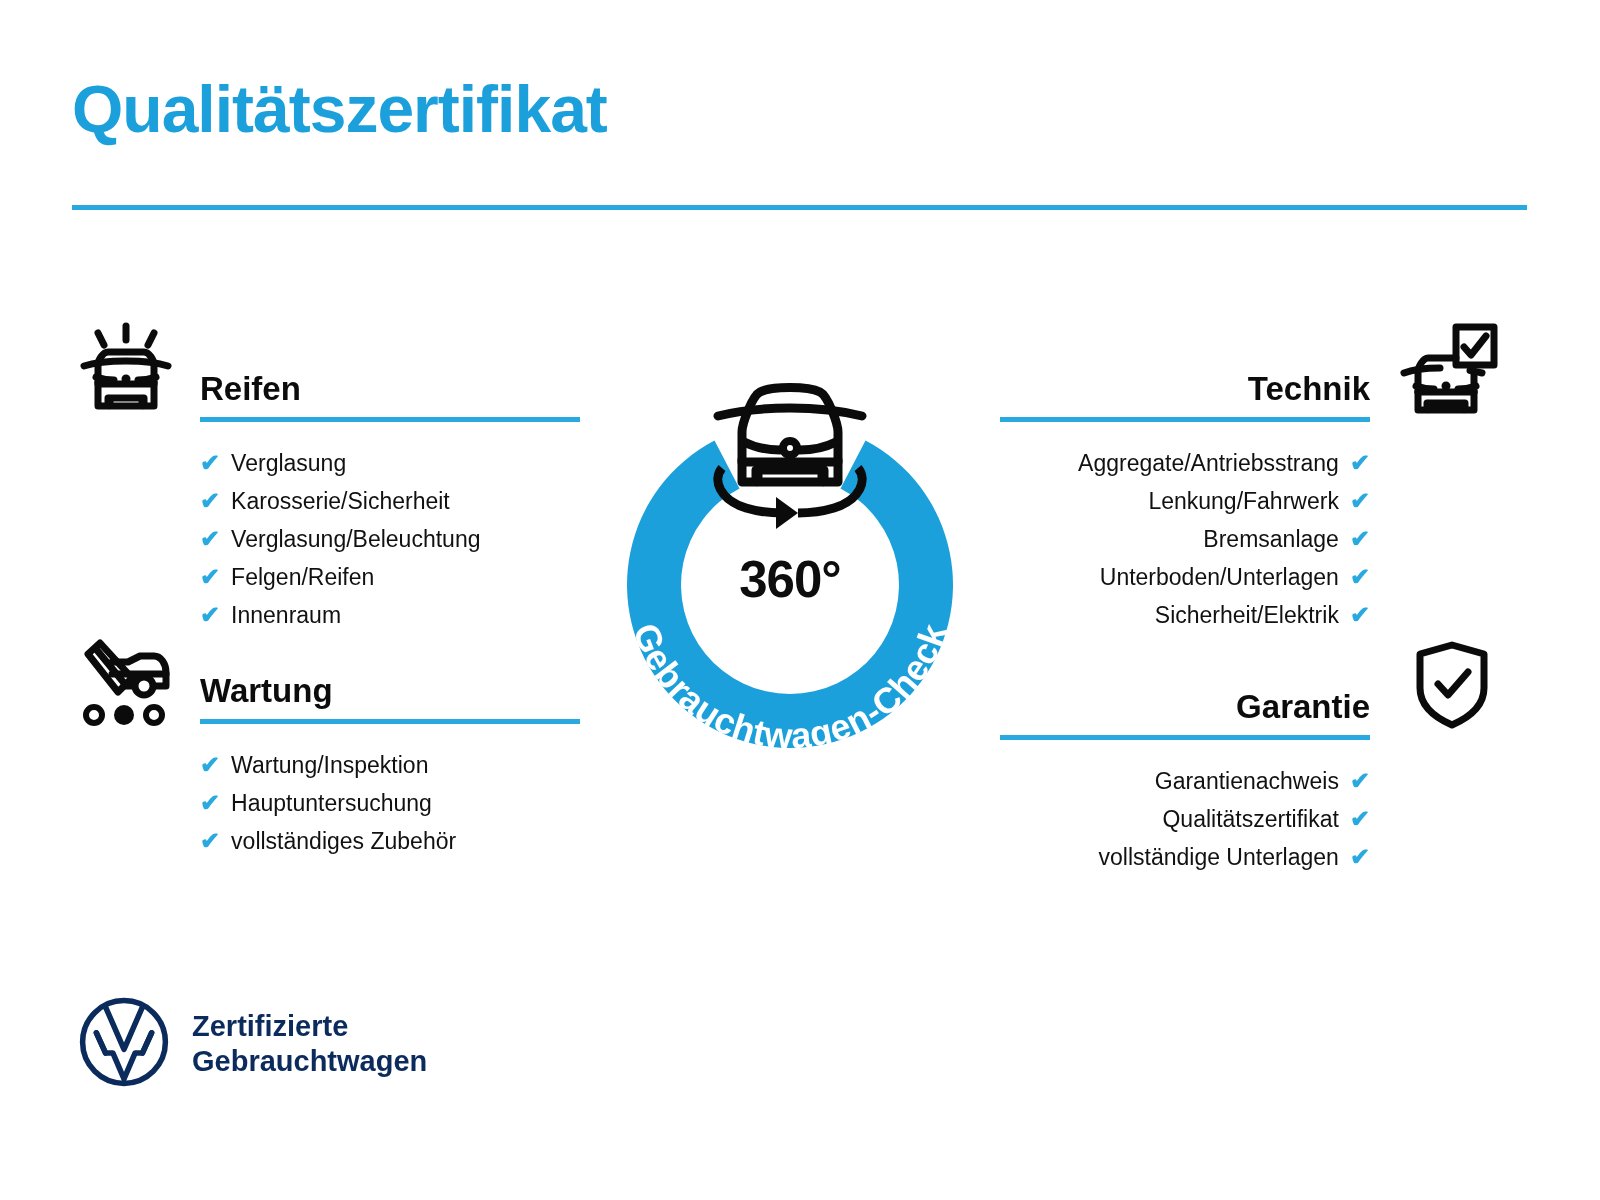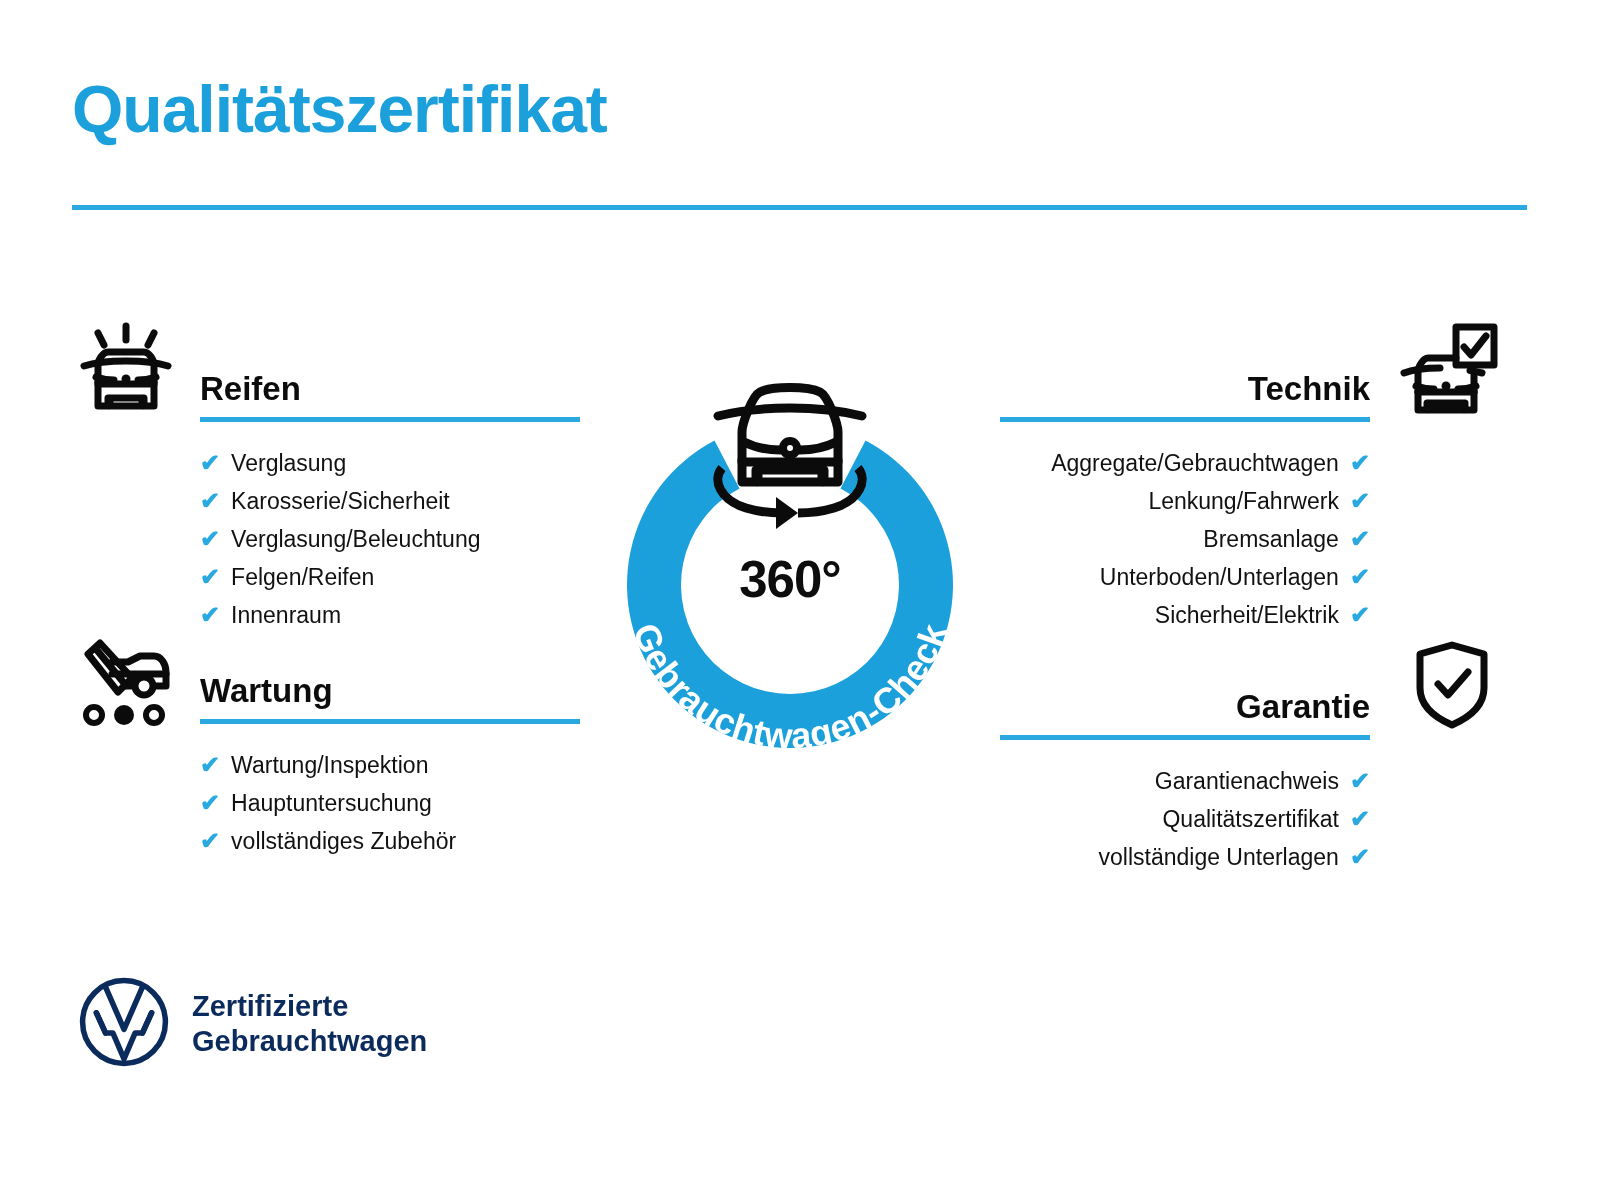--- a/index.html
+++ b/index.html
@@ -107,21 +107,21 @@
     text-align:center;
     font-size:51px;
     font-weight:bold;
     color:#0d0d0d;
     letter-spacing:-1px;
   }
 
   
   #footer-logo{
     position:absolute;
-    left:78px; top:976px;
+    left:78px; top:996px;
     display:flex;
     align-items:center;
     gap:22px;
   }
   #footer-wordmark{
     font-size:29px;
     font-weight:bold;
     color:#0B2B5C;
     line-height:1.22;
     white-space:pre-line;
@@ -247,21 +247,21 @@
   </ul>
 </div>
 
 <div class="section align-right" id="sec-technik">
   <div class="sec-head">
     <div class="sec-title">Technik</div>
     <div class="sec-rule"></div>
   </div>
   <ul class="sec-list">
     <li>
-        <span>Aggregate/Gebrauchtwagen</span>
+        <span>Aggregate/Antriebsstrang</span>
         <span class="chk">✔</span>
       </li>
     <li>
         <span>Lenkung/Fahrwerk</span>
         <span class="chk">✔</span>
       </li>
     <li>
         <span>Bremsanlage</span>
         <span class="chk">✔</span>
       </li>

